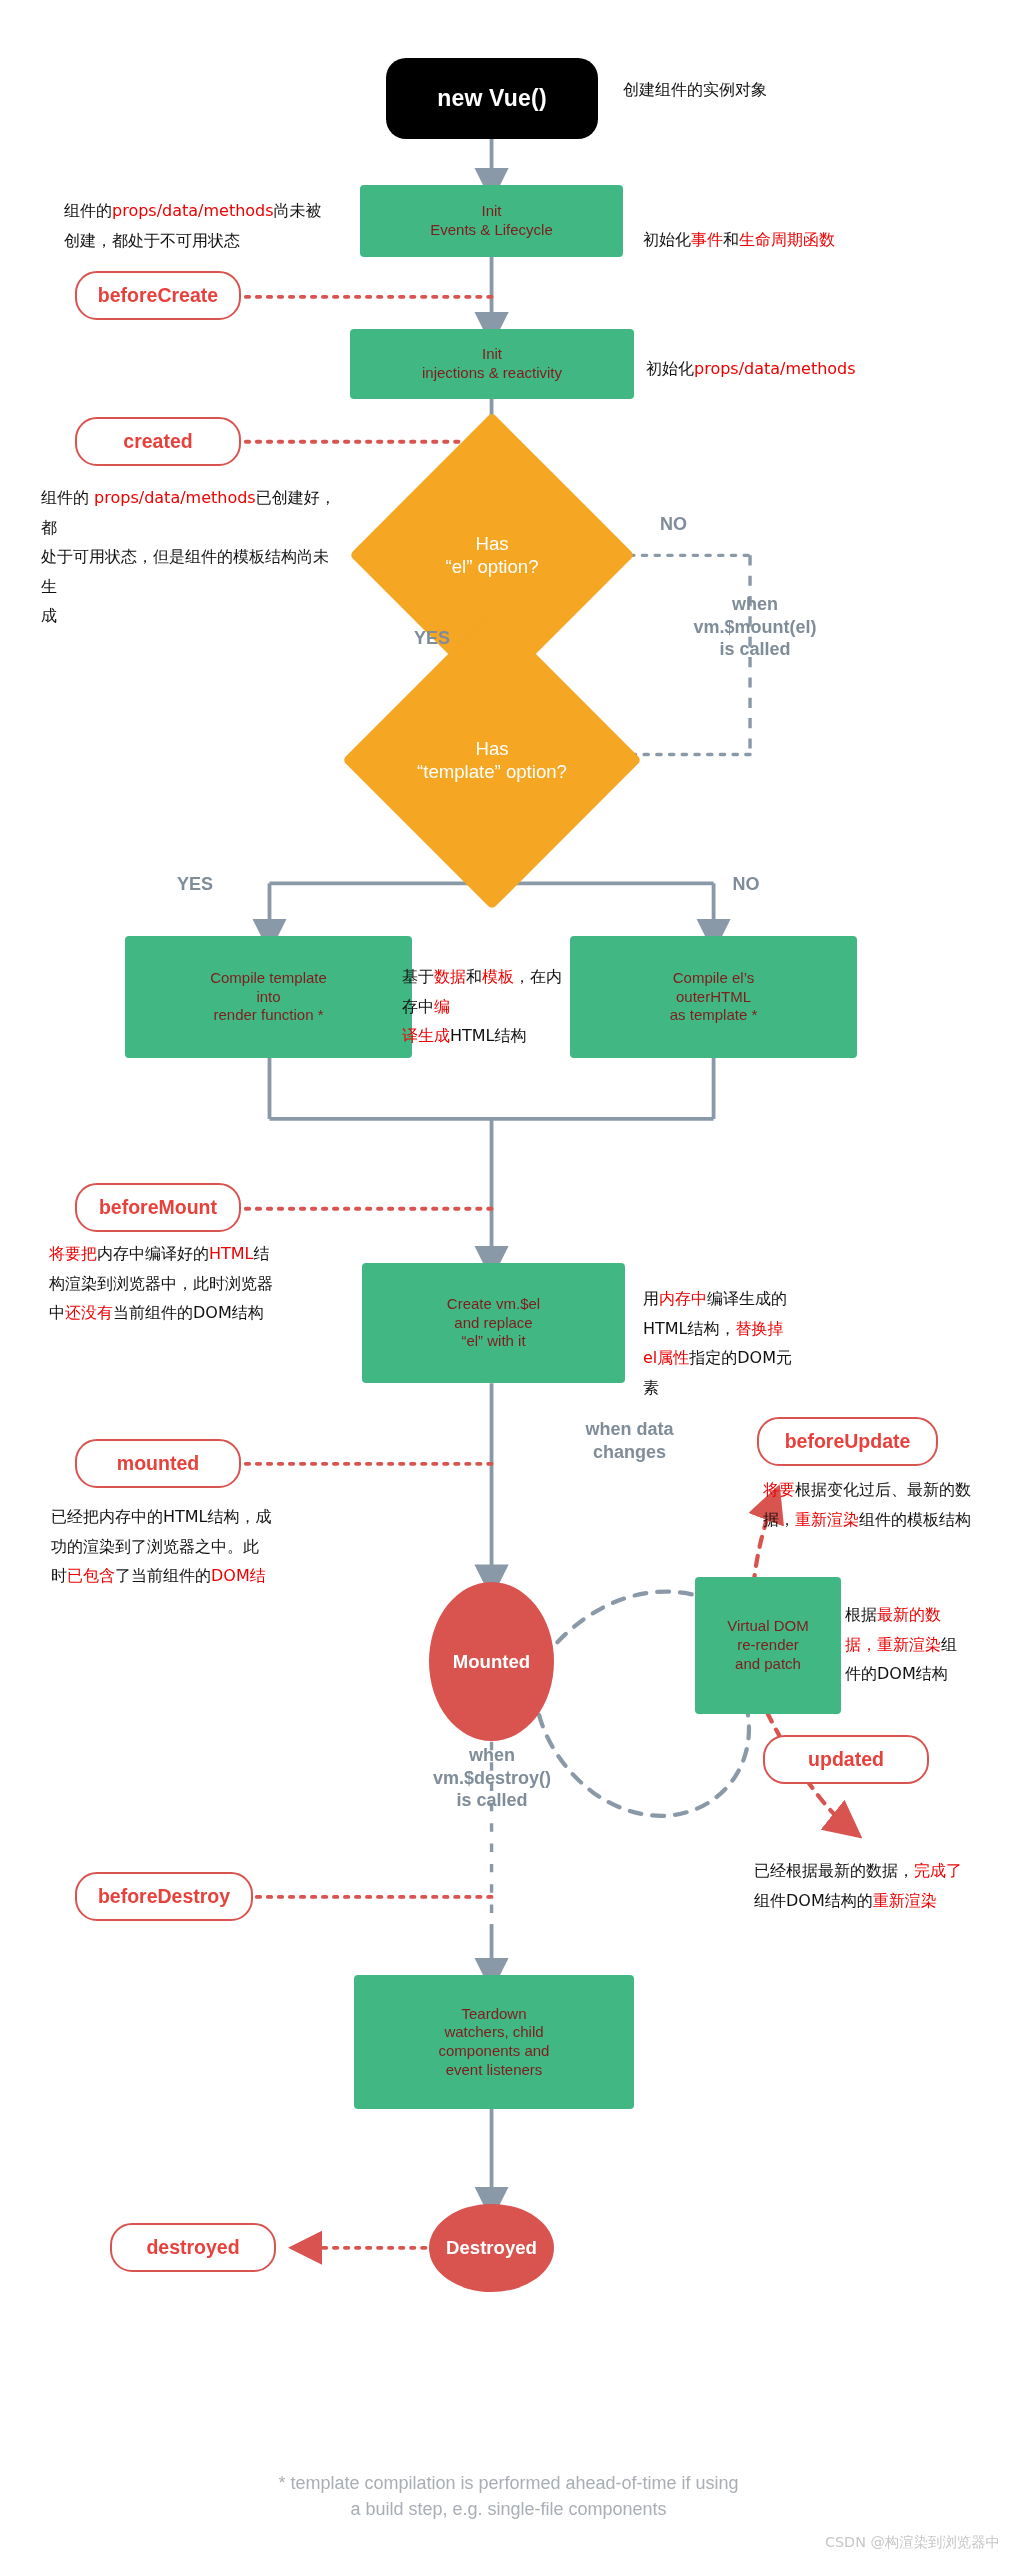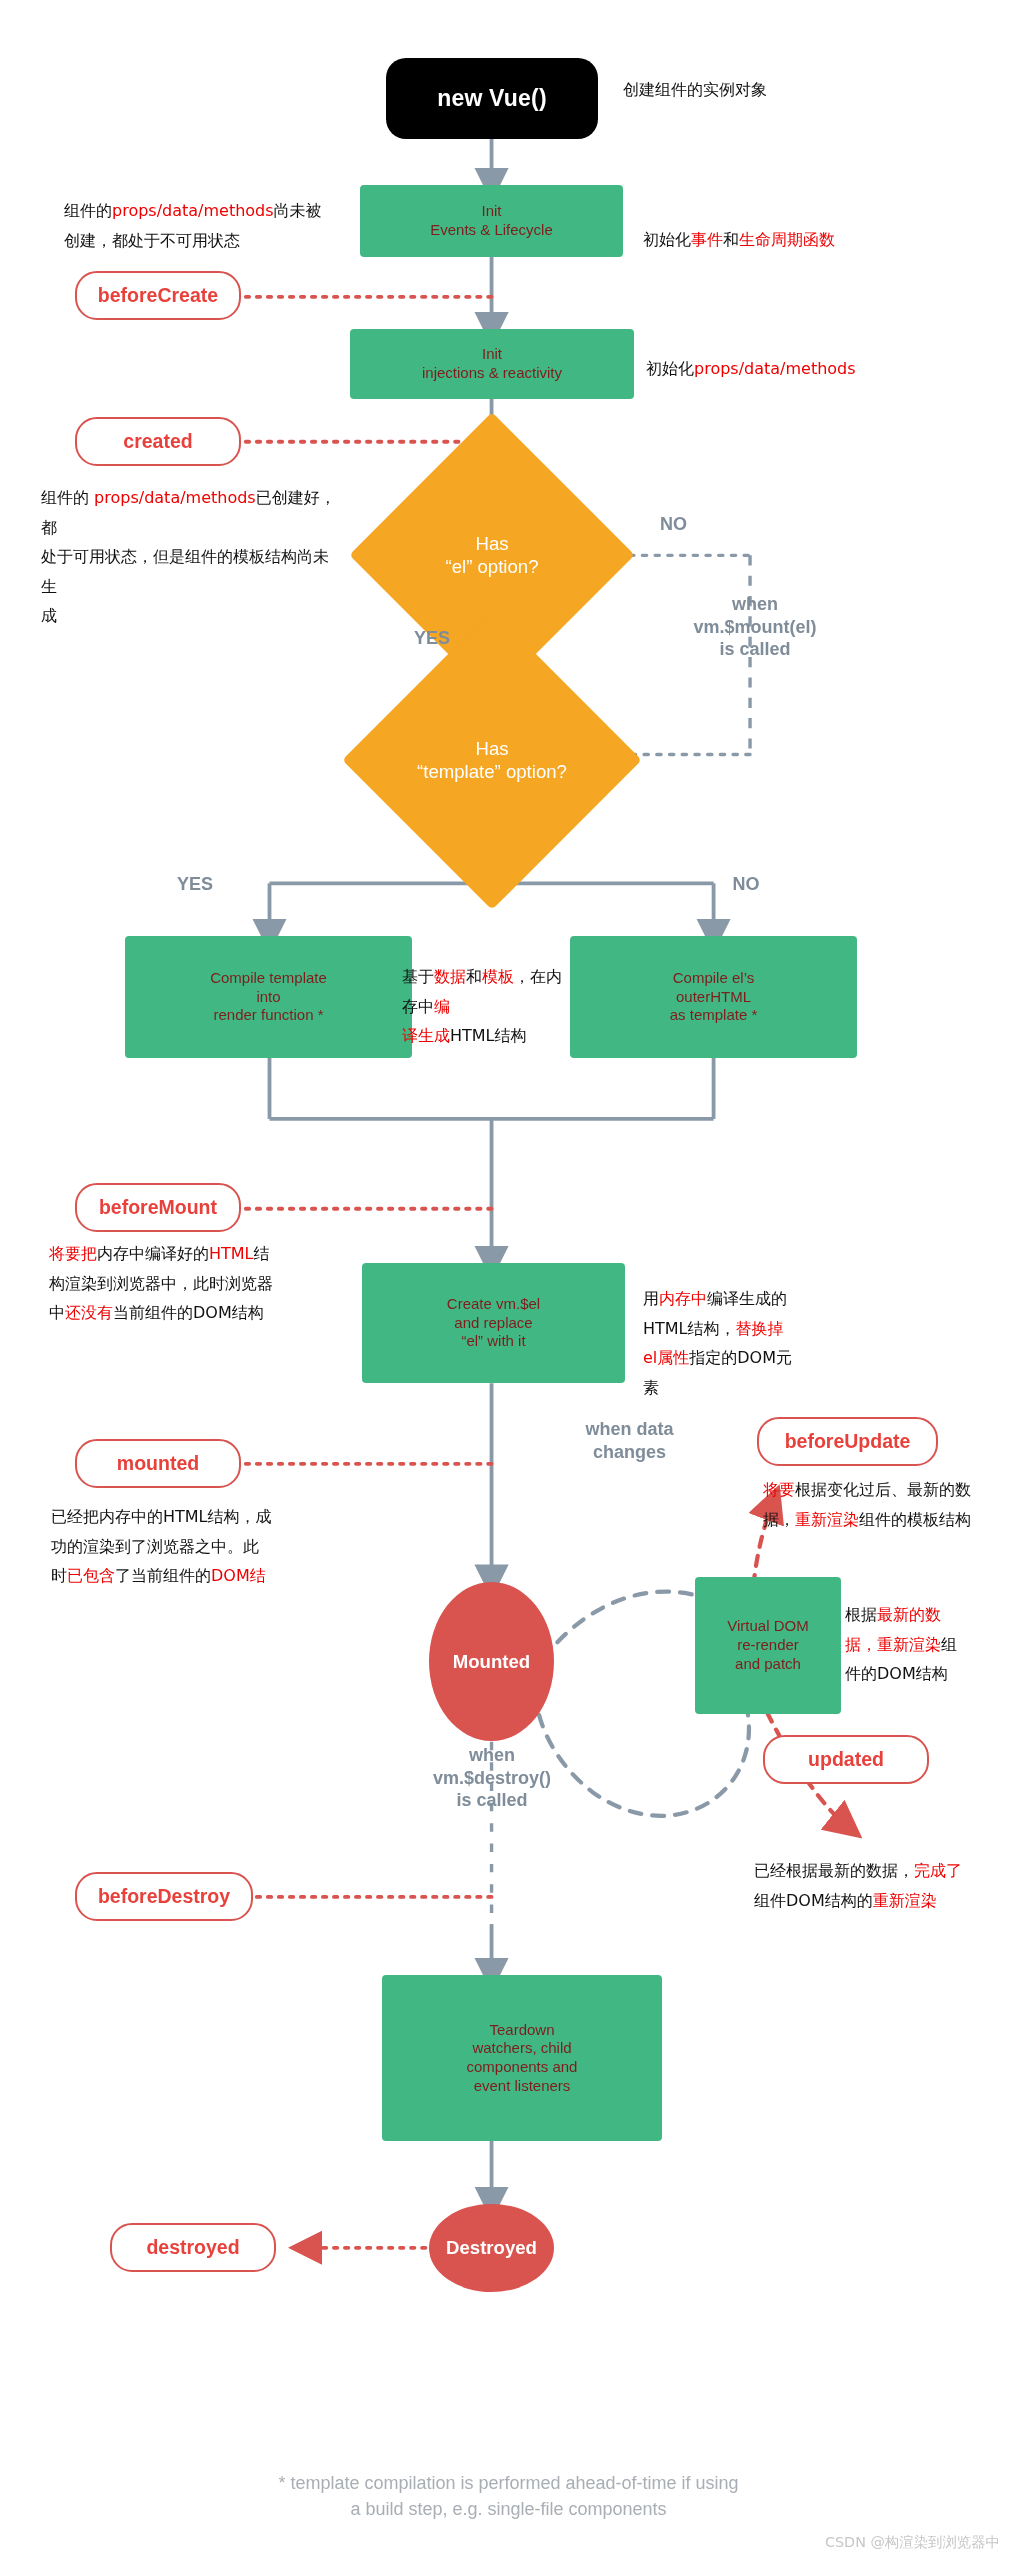--- a/index.html
+++ b/index.html
@@ -231,21 +231,21 @@
   <div class="node node-green" style="left:362px; top:1263px; width:263px; height:120px; white-space:pre-line;">Create vm.$el
 and replace
 “el” with it</div>
 
   <div class="node node-red-circle" style="left:429px; top:1582px; width:125px; height:159px;">Mounted</div>
 
   <div class="node node-green" style="left:695px; top:1577px; width:146px; height:137px; white-space:pre-line;">Virtual DOM
 re-render
 and patch</div>
 
-  <div class="node node-green" style="left:354px; top:1975px; width:280px; height:166px; white-space:pre-line;margin-left:28px;">Teardown
+  <div class="node node-green" style="left:354px; top:1975px; width:280px; height:134px; white-space:pre-line;">Teardown
 watchers, child
 components and
 event listeners</div>
 
   <div class="node node-red-circle" style="left:429px; top:2204px; width:125px; height:88px;">Destroyed</div>
 
   <div class="node hook" style="left:75px; top:271px; width:166px; height:49px;">beforeCreate</div>
 
   <div class="node hook" style="left:75px; top:417px; width:166px; height:49px;">created</div>
 

